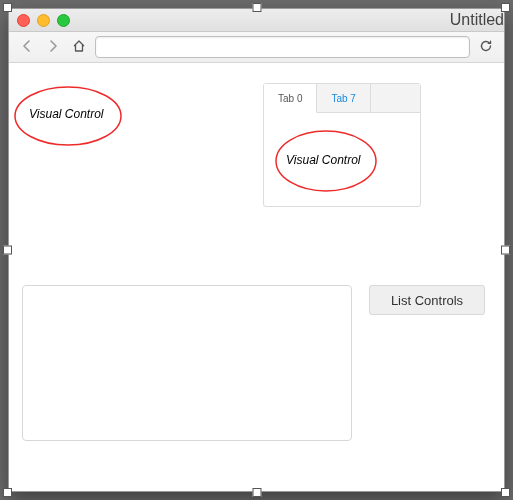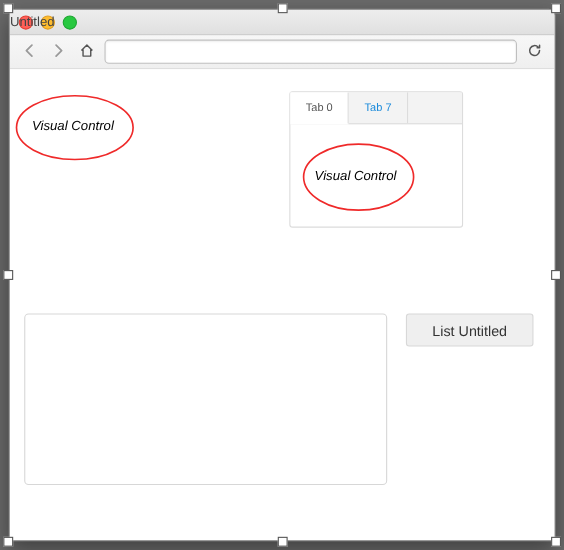--- a/index.html
+++ b/index.html
@@ -62,22 +62,22 @@
     width: 11px;
     height: 11px;
     border-radius: 50%;
   }
   .dot.red    { background: #ff5f57; border: 0.5px solid #e34136; }
   .dot.yellow { background: #febc2e; border: 0.5px solid #e0a026; }
   .dot.green  { background: #28c840; border: 0.5px solid #1fa633; }
   .title {
     position: absolute;
     left: 0; right: 0;
-    text-align: left;
-    font-size: 12px;
+    text-align: right;
+    font-size: 16px;
     color: #444;
     pointer-events: none;
   }
 
   .toolbar {
     height: 30px;
     background: linear-gradient(#f7f7f7, #efefef);
     border-bottom: 1px solid #d6d6d6;
     display: flex;
     align-items: center;
@@ -246,21 +246,21 @@
             <svg width="112" height="72">
                 <ellipse cx="56" cy="36" rx="50" ry="30" fill="none" stroke="#ef2a2a" stroke-width="1.5"></ellipse>
               </svg>
           </div>
         </div>
       </div>
 
       <div class="listbox" style="left:13px; top:222px; width:328px; height:154px;"></div>
 
       <div class="list-button" style="left:360px; top:222px; width:114px; height:28px;">
-        <span>List Untitled</span>
+        <span>List Controls</span>
       </div>
 
     </div>
   </div>
 
   <div class="handle tl"></div>
   <div class="handle tm"></div>
   <div class="handle tr"></div>
   <div class="handle ml"></div>
   <div class="handle mr"></div>

